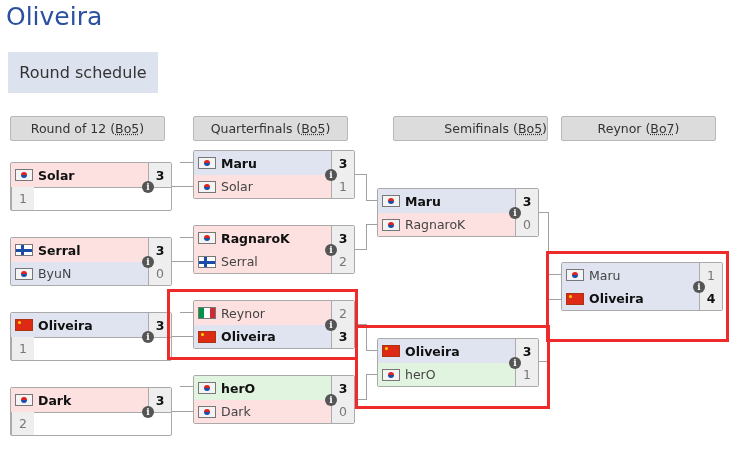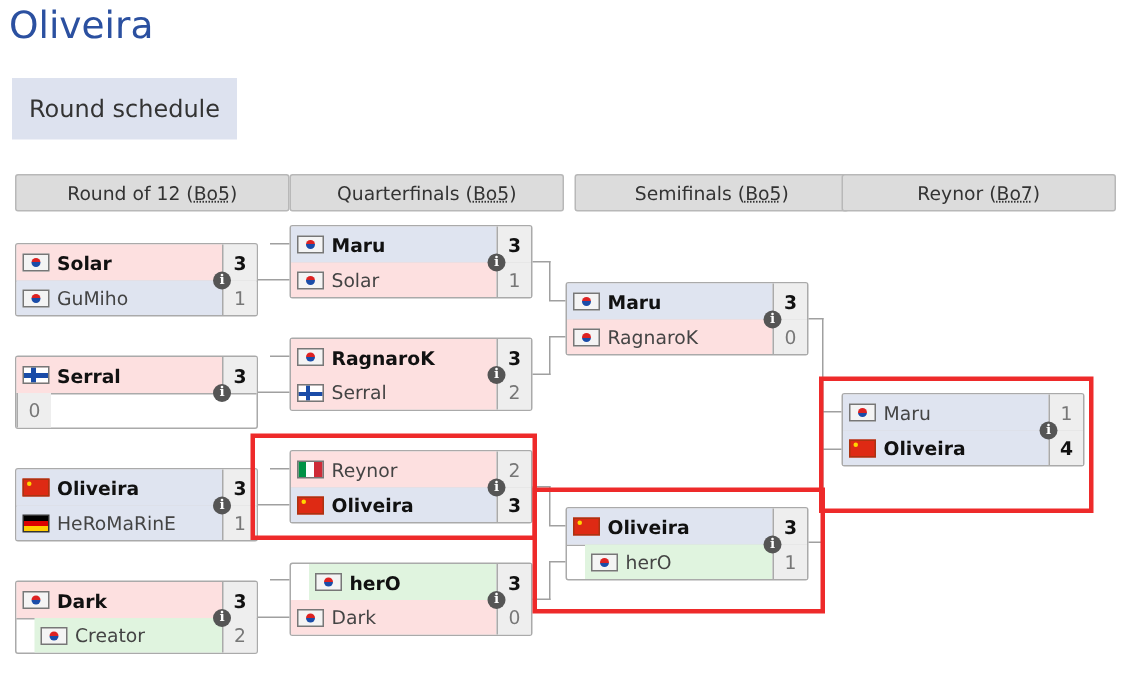--- a/index.html
+++ b/index.html
@@ -14,21 +14,21 @@
     font-size:25px; color:#2b50a0; letter-spacing:0px;
     font-family:"DejaVu Sans", sans-serif;
   }
   .show-schedule {
     position:absolute; left:8px; top:52px; width:150px; height:41px;
     background:#dde2ef; color:#333; font-size:16px;
     display:flex; align-items:center; justify-content:center;
     cursor:pointer;
   }
   .round-header {
-    position:absolute; top:116px; height:25px; width:183px;
+    position:absolute; top:116px; height:25px; width:155px;
     background:#dcdcdc; border:1px solid #b8b8b8; border-radius:2px;
     font-size:12.5px; color:#333;
     display:flex; align-items:center; justify-content:center;
     box-sizing:border-box;
   }
   .round-header .bo { text-decoration:underline dotted; }
   .match {
     position:absolute; width:162px; height:49px;
     border:1px solid #aaa; border-radius:2px; box-sizing:border-box;
     background:#fff;
@@ -46,21 +46,21 @@
   .row .score-cell {
     width:23px; height:100%; border-left:1px solid #aaa; background:#eeeeee;
     display:flex; align-items:center; justify-content:center;
     font-size:12.5px; color:#777; box-sizing:border-box;
   }
   .row.win .score-cell { color:#111; font-weight:bold; }
   .row.win .name-cell { font-weight:bold; color:#111; }
   .row.lose .name-cell { color:#444; }
   .bg-red { background:#fde0e0; }
   .bg-blue { background:#dfe4f0; }
-  .bg-green { background:#e0f4df;margin-left:12px; }
+  .bg-green { background:#e0f4df; }
   .flag {
     width:18px; height:12px; margin-right:5px; flex:0 0 auto;
     border:1px solid #777; box-sizing:border-box; position:relative;
   }
   .flag.kr { background:#f4f4f4; }
   .flag.kr::after {
     content:""; position:absolute; left:5px; top:2px; width:6px; height:6px;
     border-radius:50%; background:linear-gradient(180deg,#d22 50%,#1a4ca8 50%);
   }
   .flag.fi { background:linear-gradient(90deg,transparent 5px,#1a4ca8 5px,#1a4ca8 8px,transparent 8px), linear-gradient(180deg,#fff 4px,#1a4ca8 4px,#1a4ca8 7px,#fff 7px); }
@@ -82,21 +82,21 @@
 
 <div class="title">Oliveira</div>
 <div class="show-schedule">Round schedule</div>
 
 <div class="round-header" style="left:10px;">
   <span>Round of 12</span>&nbsp;(<span class="bo">Bo5</span>)
 </div>
 <div class="round-header" style="left:193px;">
   <span>Quarterfinals</span>&nbsp;(<span class="bo">Bo5</span>)
 </div>
-<div class="round-header" style="left:383px;">
+<div class="round-header" style="left:393px;justify-content:flex-end;">
   <span>Semifinals</span>&nbsp;(<span class="bo">Bo5</span>)
 </div>
 <div class="round-header" style="left:561px;">
   <span>Reynor</span>&nbsp;(<span class="bo">Bo7</span>)
 </div>
 
 <div class="conn" style="left:171px; top:186px; width:22px; height:1px;"></div>
 <div class="conn" style="left:180px; top:162px; width:13px; height:1px;"></div>
 <div class="conn" style="left:171px; top:261px; width:22px; height:1px;"></div>
 <div class="conn" style="left:180px; top:237px; width:13px; height:1px;"></div>
@@ -126,74 +126,66 @@
 
 <div class="match" style="left:10px; top:162px;">
   <div class="row top win">
     <div class="name-cell bg-red">
         <span class="flag kr"></span>
         <span>Solar</span>
       </div>
     <div class="score-cell">3</div>
   </div>
   <div class="row bot lose">
-    <div class="name-cell bg-blue">
-        <span class="flag kr"></span>
-        <span>GuMiho</span>
-      </div>
     <div class="score-cell">1</div>
   </div>
   <div class="info-icon" style="left:131px; top:18px;">i</div>
 </div>
 
 <div class="match" style="left:10px; top:237px;">
   <div class="row top win">
     <div class="name-cell bg-red">
         <span class="flag fi"></span>
         <span>Serral</span>
       </div>
     <div class="score-cell">3</div>
   </div>
   <div class="row bot lose">
+    <div class="name-cell bg-blue">
+        <span class="flag kr"></span>
+        <span>ByuN</span>
+      </div>
     <div class="score-cell">0</div>
   </div>
   <div class="info-icon" style="left:131px; top:18px;">i</div>
 </div>
 
 <div class="match" style="left:10px; top:312px;">
   <div class="row top win">
     <div class="name-cell bg-blue">
         <span class="flag cn"></span>
         <span>Oliveira</span>
       </div>
     <div class="score-cell">3</div>
   </div>
   <div class="row bot lose">
-    <div class="name-cell bg-blue">
-        <span class="flag de"></span>
-        <span>HeRoMaRinE</span>
-      </div>
     <div class="score-cell">1</div>
   </div>
   <div class="info-icon" style="left:131px; top:18px;">i</div>
 </div>
 
 <div class="match" style="left:10px; top:387px;">
   <div class="row top win">
     <div class="name-cell bg-red">
         <span class="flag kr"></span>
         <span>Dark</span>
       </div>
     <div class="score-cell">3</div>
   </div>
   <div class="row bot lose">
-    <div class="name-cell bg-green">
-        <span class="flag kr"></span>
-        <span>Creator</span>
-      </div>
     <div class="score-cell">2</div>
   </div>
   <div class="info-icon" style="left:131px; top:18px;">i</div>
 </div>
 
 <div class="match" style="left:193px; top:150px;">
   <div class="row top win">
     <div class="name-cell bg-blue">
         <span class="flag kr"></span>
         <span>Maru</span>

